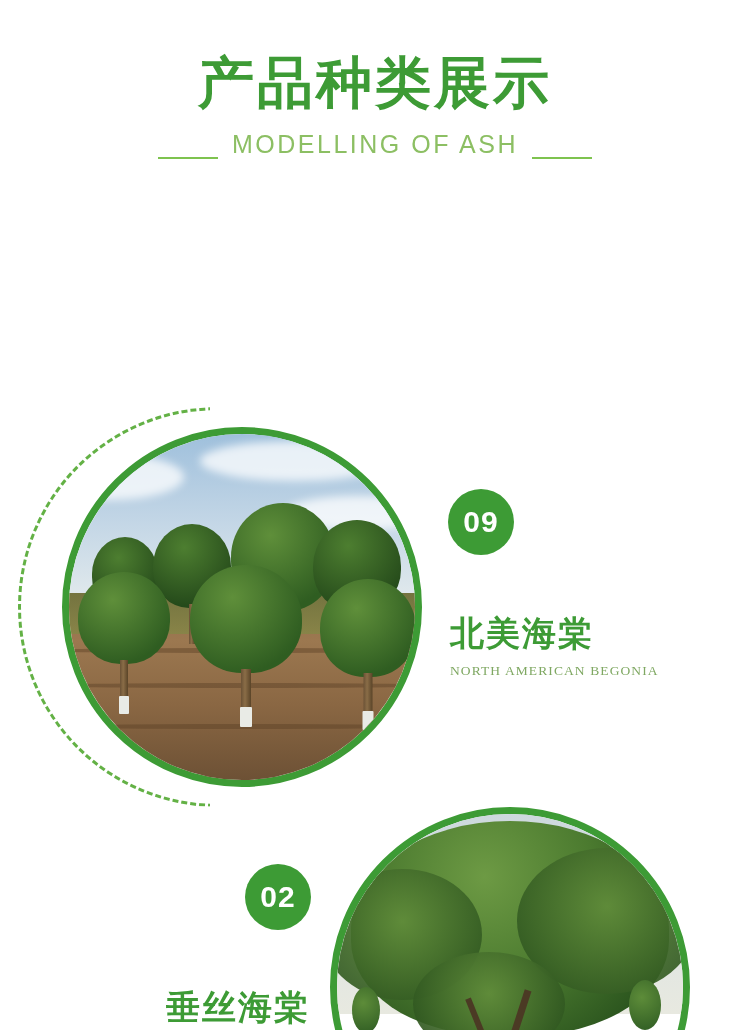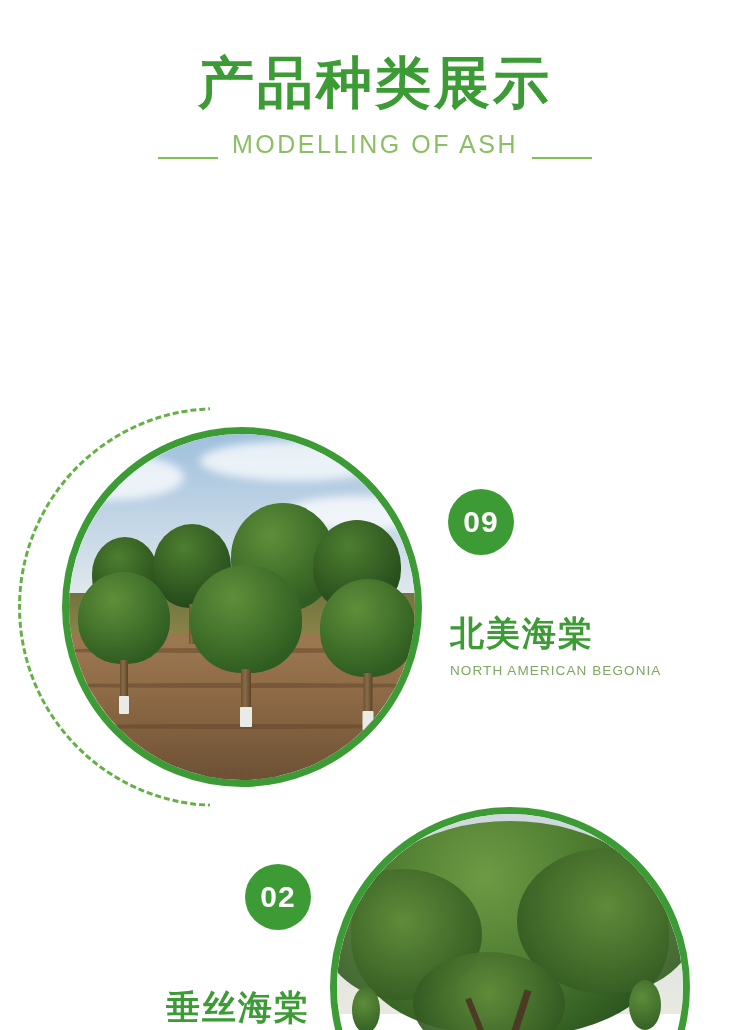--- a/index.html
+++ b/index.html
@@ -155,20 +155,21 @@
     letter-spacing: 2px;
     line-height: 1.2;
     font-family: "DejaVu Sans", "Liberation Sans", sans-serif;
   }
   .name-en {
     font-size: 13.5px;
     color: #7fa862;
     letter-spacing: 1.1px;
     margin-top: 10px;
     white-space: nowrap;
+    font-family: Liberation Serif, serif;
   }
   .desc {
     margin-top: 16px;
     font-size: 19px;
     color: #3f3f3f;
     line-height: 1.75;
     font-family: "DejaVu Sans", "Liberation Sans", sans-serif;
   }
   .right-align { text-align: right; }
 </style>

